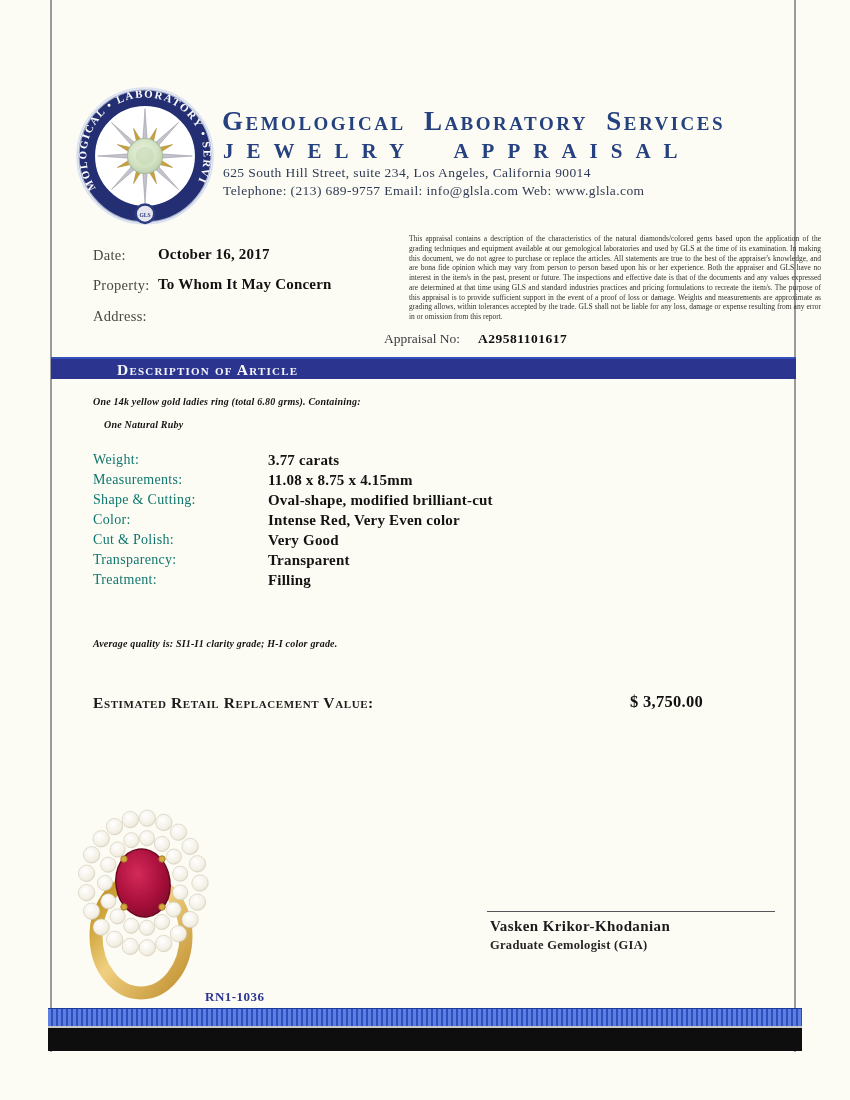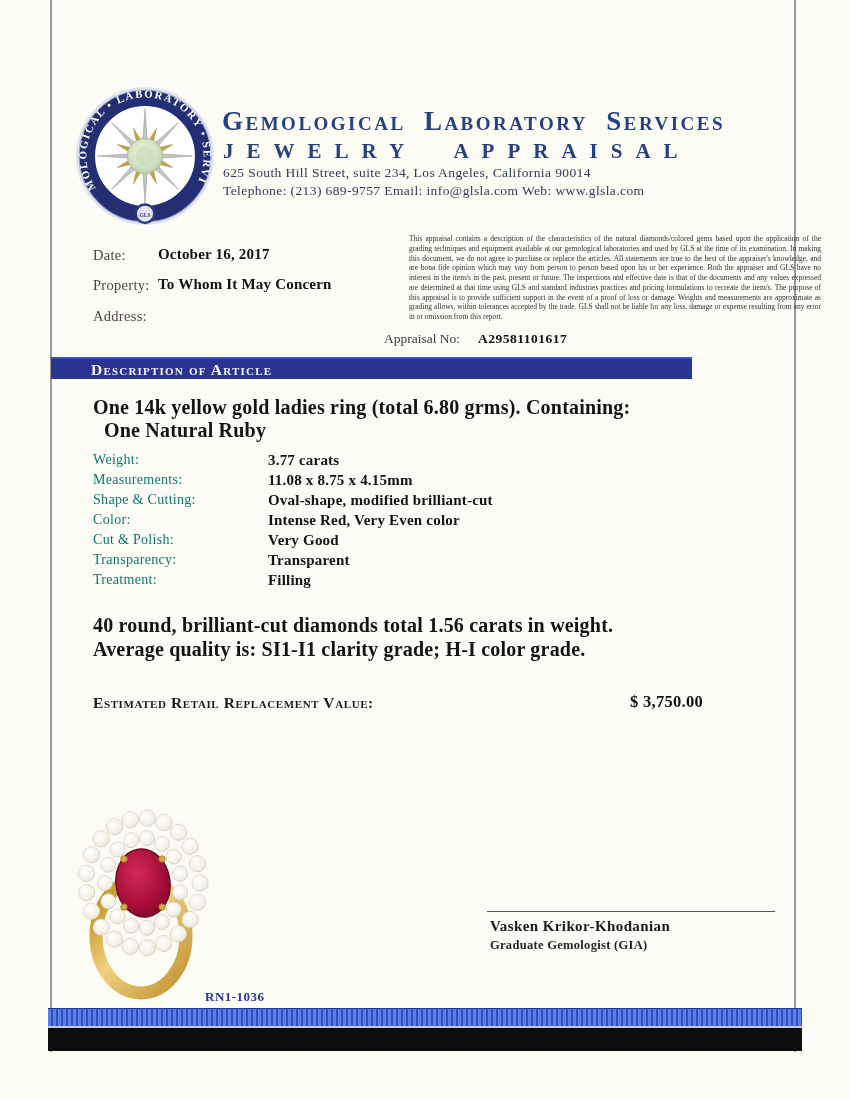--- a/index.html
+++ b/index.html
@@ -35,27 +35,27 @@
   .field-value{font-weight:bold; font-size:15px; color:#111; letter-spacing:.2px;}
   .disclaimer{
     left:384px; top:234px; width:412px;
     font-size:7.5px; line-height:1.3; text-align:justify; color:#30302e;margin-left:25px;
   }
   .appraisal-row{left:384px; top:331px; font-size:13.5px; color:#3a3a40;}
   .appraisal-no{font-weight:bold; color:#101014; margin-left:18px; letter-spacing:.5px;}
 
   
   .section-bar{
-    left:51px; top:357px; width:641px; height:22px;
+    left:51px; top:357px; width:745px; height:22px;
     background:#2b3590; border-top:2px solid #3450bb;
     color:#f5f5fa; font-variant:small-caps; font-size:15.5px; font-weight:600;
-    letter-spacing:1.2px; line-height:22px; padding-left:40px; box-sizing:border-box;
-  }
-
-  .body-bold{font-weight:bold; font-size:20px; color:#131313; letter-spacing:.2px;}
+    letter-spacing:1.2px; line-height:22px; padding-left:66px; box-sizing:border-box;
+  }
+
+  .body-bold{font-weight:bold; font-size:10px; color:#131313; letter-spacing:.2px;font-style:italic;}
   .spec-label{font-weight:normal; font-size:14px; color:#0f766e; letter-spacing:.3px;}
   .spec-value{font-weight:bold; font-size:15px; color:#131313; letter-spacing:.2px;}
 
   .value-label{
     font-variant:small-caps; font-weight:bold; font-size:15.5px;
     color:#1c1c1c; letter-spacing:.6px;
   }
   .value-amount{font-weight:bold; font-size:16.5px; color:#101010; letter-spacing:.3px;}
 
   .rn-label{left:205px; top:975px; font-weight:bold; font-size:13px; color:#2b3590; letter-spacing:.5px;margin-top:14px;}
@@ -153,21 +153,20 @@
   <div class="abs spec-value" style="left:268px; top:492px;">Oval-shape, modified brilliant-cut</div>
   <div class="abs spec-label" style="left:93px; top:512px;">Color:</div>
   <div class="abs spec-value" style="left:268px; top:512px;">Intense Red, Very Even color</div>
   <div class="abs spec-label" style="left:93px; top:532px;">Cut &amp; Polish:</div>
   <div class="abs spec-value" style="left:268px; top:532px;">Very Good</div>
   <div class="abs spec-label" style="left:93px; top:552px;">Transparency:</div>
   <div class="abs spec-value" style="left:268px; top:552px;">Transparent</div>
   <div class="abs spec-label" style="left:93px; top:572px;">Treatment:</div>
   <div class="abs spec-value" style="left:268px; top:572px;">Filling</div>
 
-  <div class="abs body-bold" style="left:93px; top:614px;">40 round, brilliant-cut diamonds total 1.56 carats in weight.</div>
   <div class="abs body-bold" style="left:93px; top:638px;">Average quality is: SI1-I1 clarity grade; H-I color grade.</div>
 
   <div class="abs value-label" style="left:93px; top:694px;">Estimated Retail Replacement Value:</div>
   <div class="abs value-amount" style="left:630px; top:692px;">$ 3,750.00</div>
 
   <svg class="abs" style="left:58px; top:803px; width:240px; height:200px;" viewBox="0 0 240 200">
     <defs>
       <linearGradient id="goldGrad" x1="0" y1="0" x2="1" y2="1">
         <stop offset="0%" stop-color="#b8860b"></stop>
         <stop offset="45%" stop-color="#f0d080"></stop>

